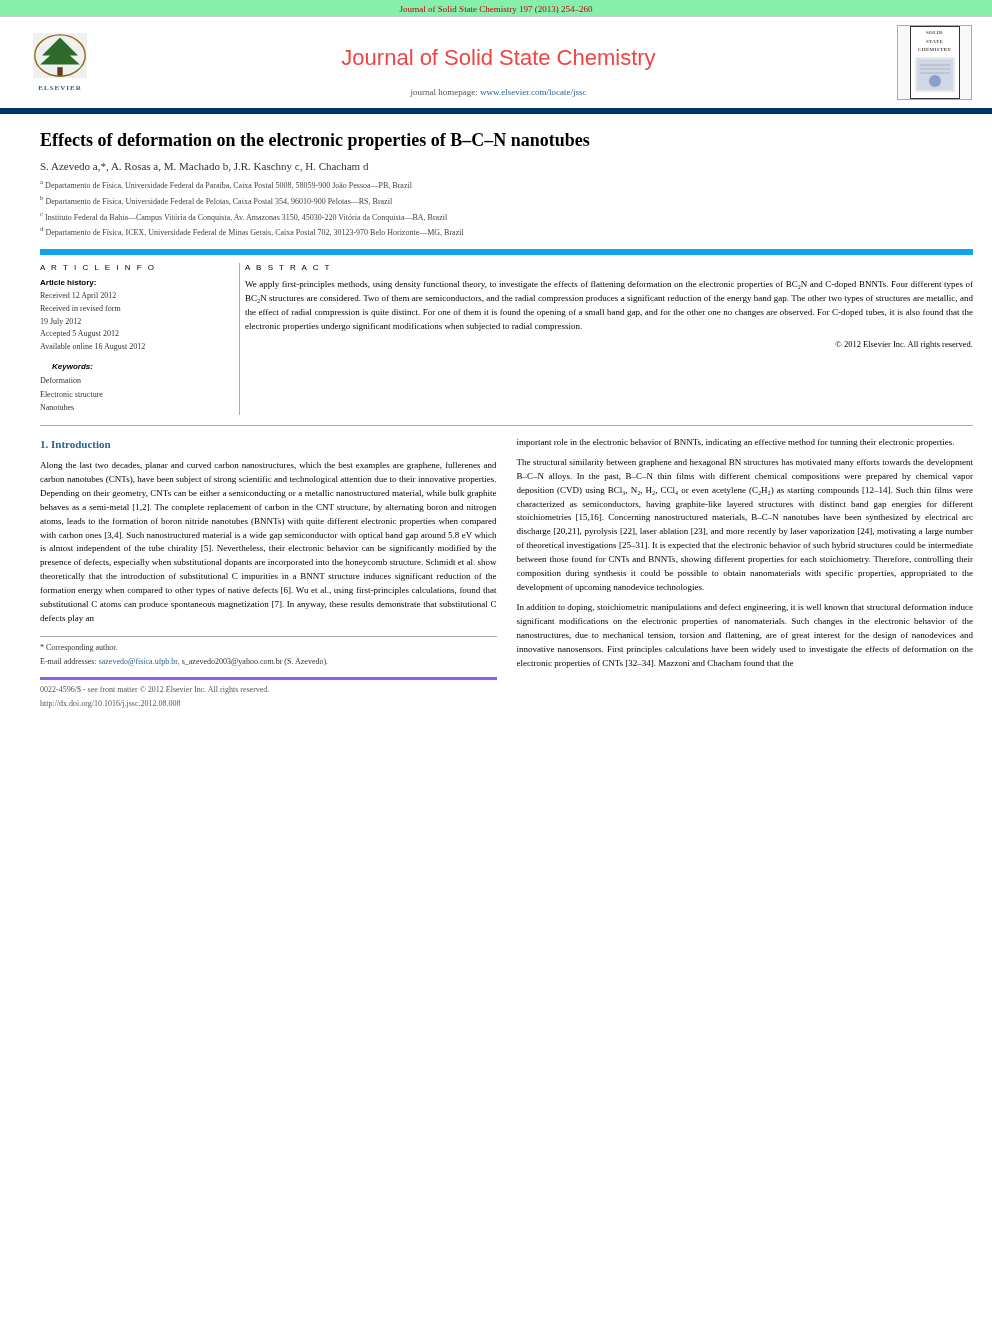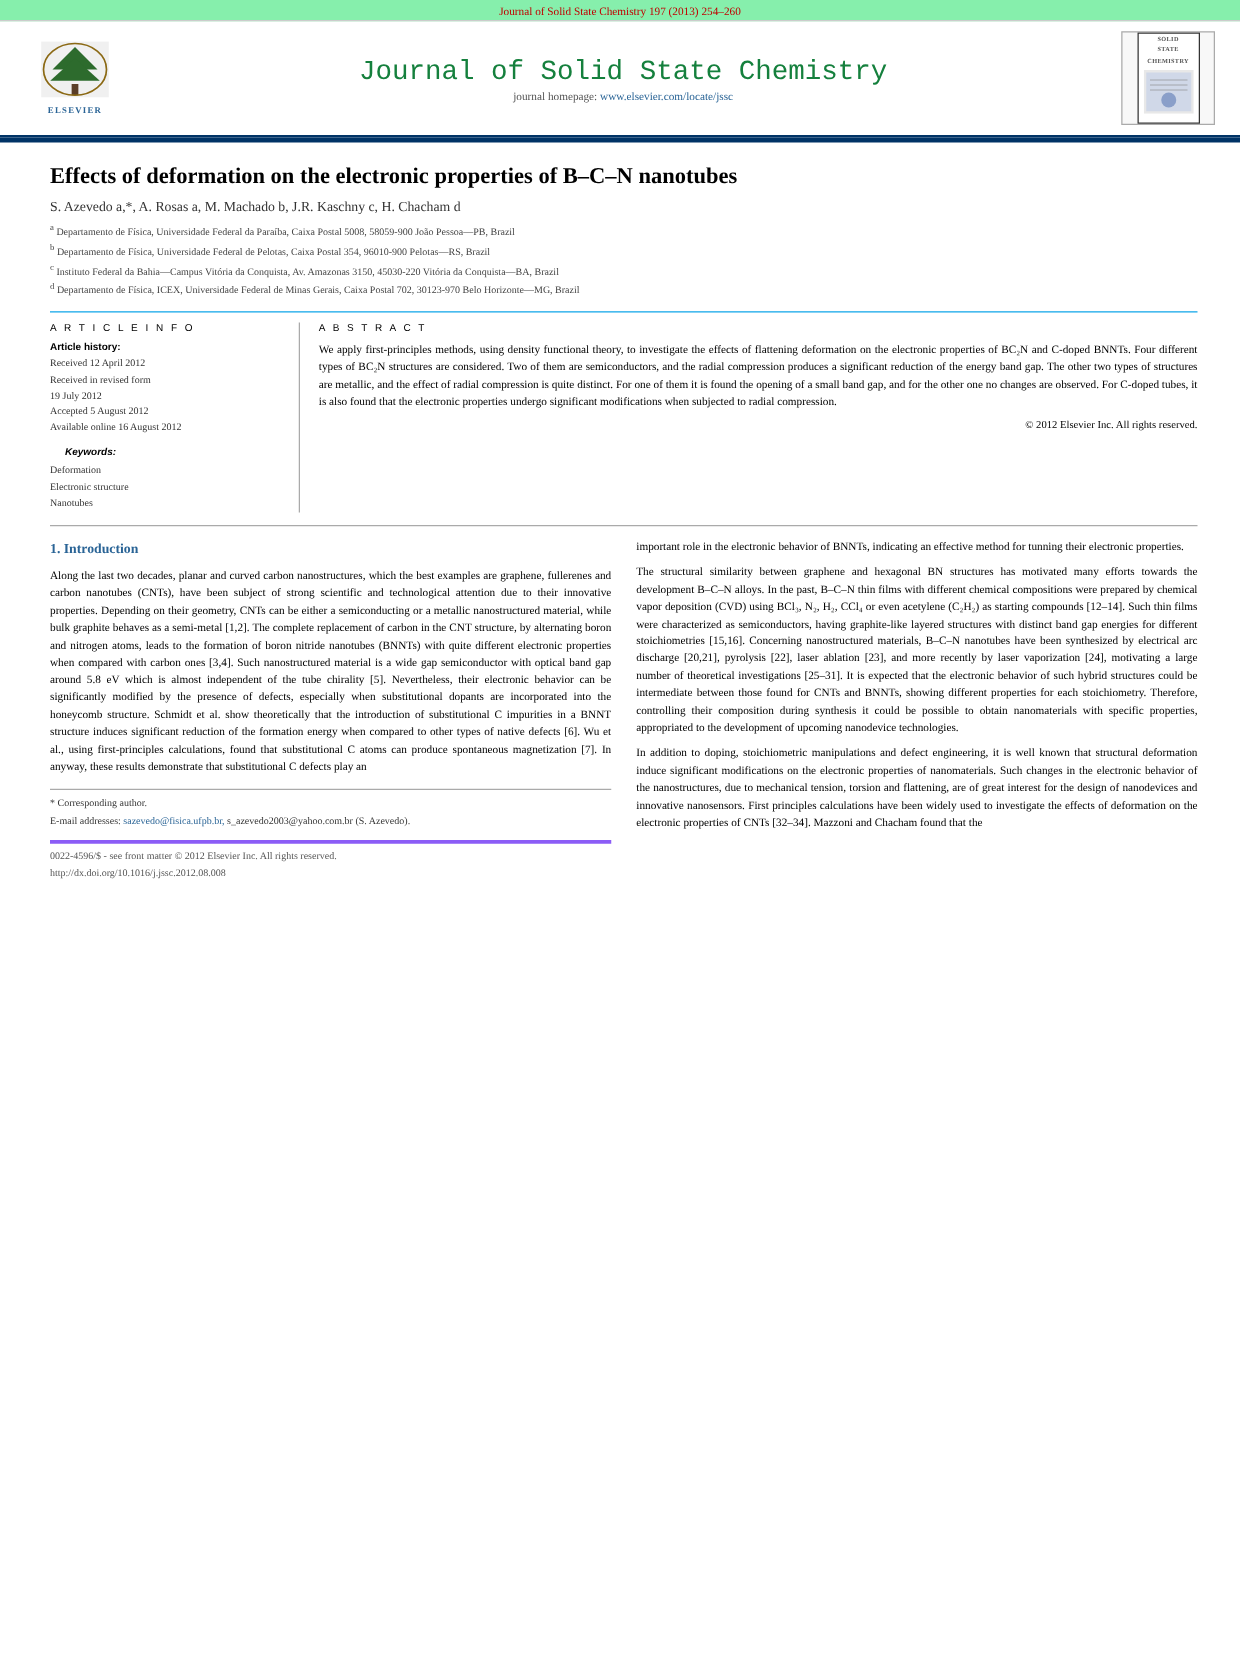--- a/index.html
+++ b/index.html
@@ -52,23 +52,23 @@
     }
 
     .sciverse-link a {
       color: #2a6496;
       text-decoration: none;
     }
 
     .journal-title-big {
       font-size: 22px;
       font-weight: normal;
-      color: #15803d;
-      font-family: Liberation Mono, monospace;
-      margin: 2px 0;
+      color: #ef4444;
+      font-family: Liberation Sans, sans-serif;
+      margin: 16px 0;
     }
 
     .journal-homepage {
       font-size: 9px;
       color: #555;
     }
 
     .journal-homepage a {
       color: #2a6496;
       text-decoration: none;
@@ -86,21 +86,21 @@
 
     
     .blue-divider {
       height: 4px;
       background: #003366;
       margin: 0;
     }
 
     
     .main-content {
-      padding: 15px 34px 10px 40px;
+      padding: 15px 19px 10px 40px;
     }
 
     
     .article-title {
       font-size: 18px;
       font-weight: bold;
       color: #000;
       margin-bottom: 8px;
       line-height: 1.3;
     }
@@ -124,23 +124,23 @@
       margin-bottom: 1px;
     }
 
     .affiliations sup {
       font-size: 7px;
     }
 
     
     .two-col {
       display: flex;
-      gap: 15px;
+      gap: 5px;
       margin: 10px 0;
-      border-top: 1px solid #0ea5e9;
+      border-top: 6px solid #0ea5e9;
       padding-top: 8px;
     }
 
     .article-info-col {
       width: 200px;
       flex-shrink: 0;
       border-right: 1px solid #aaa;
       padding-right: 10px;
     }
 

